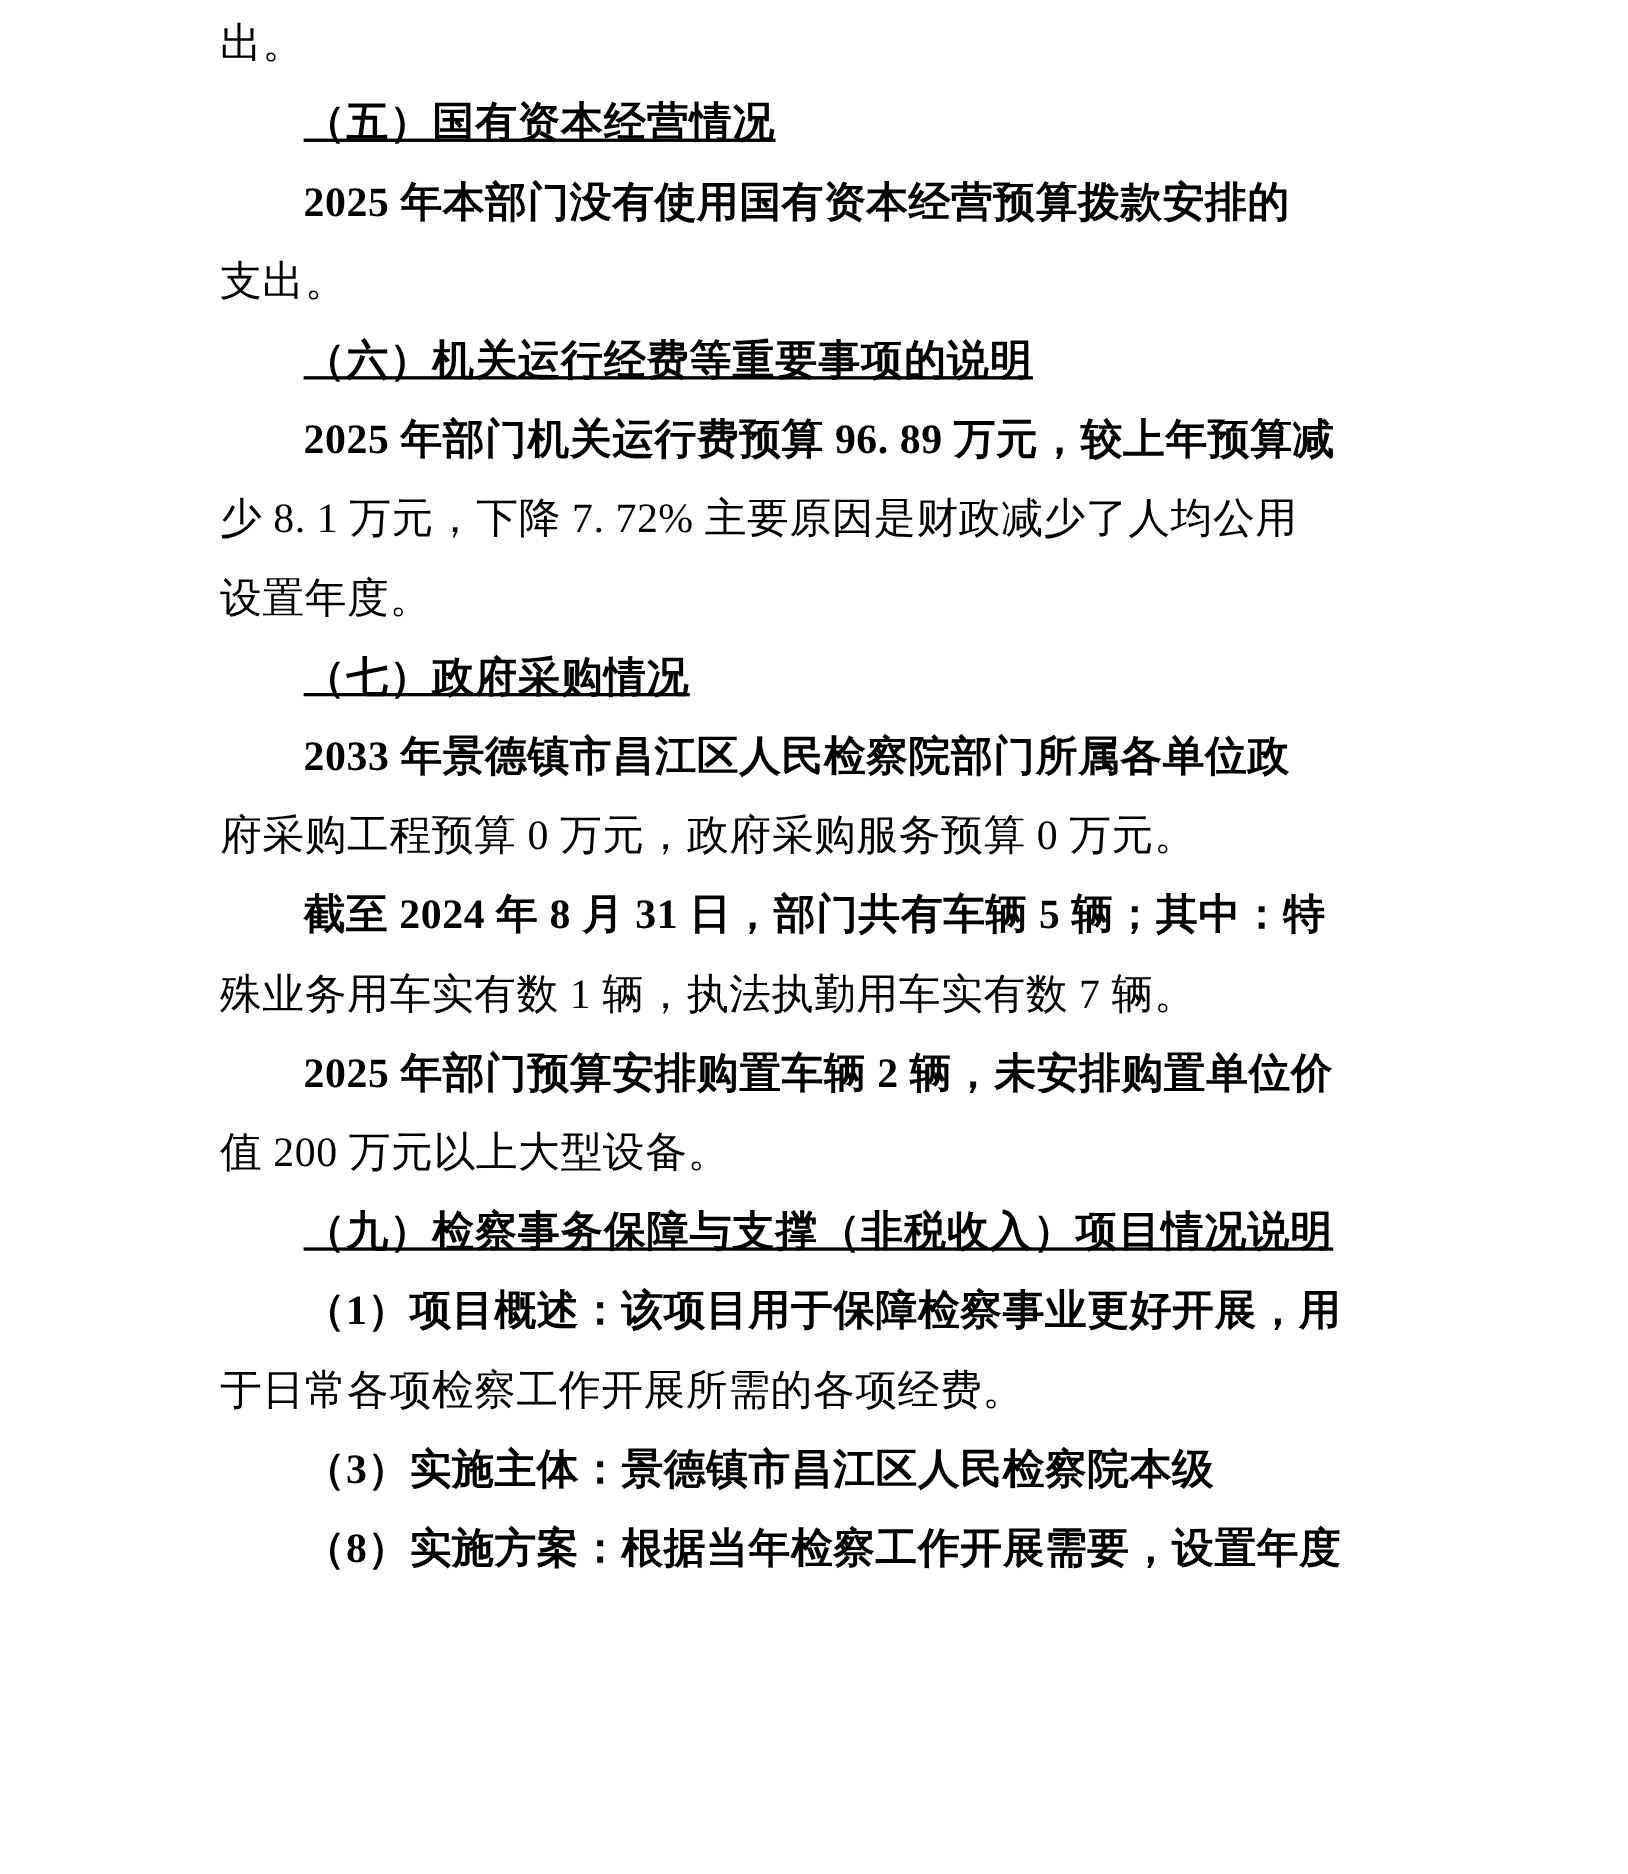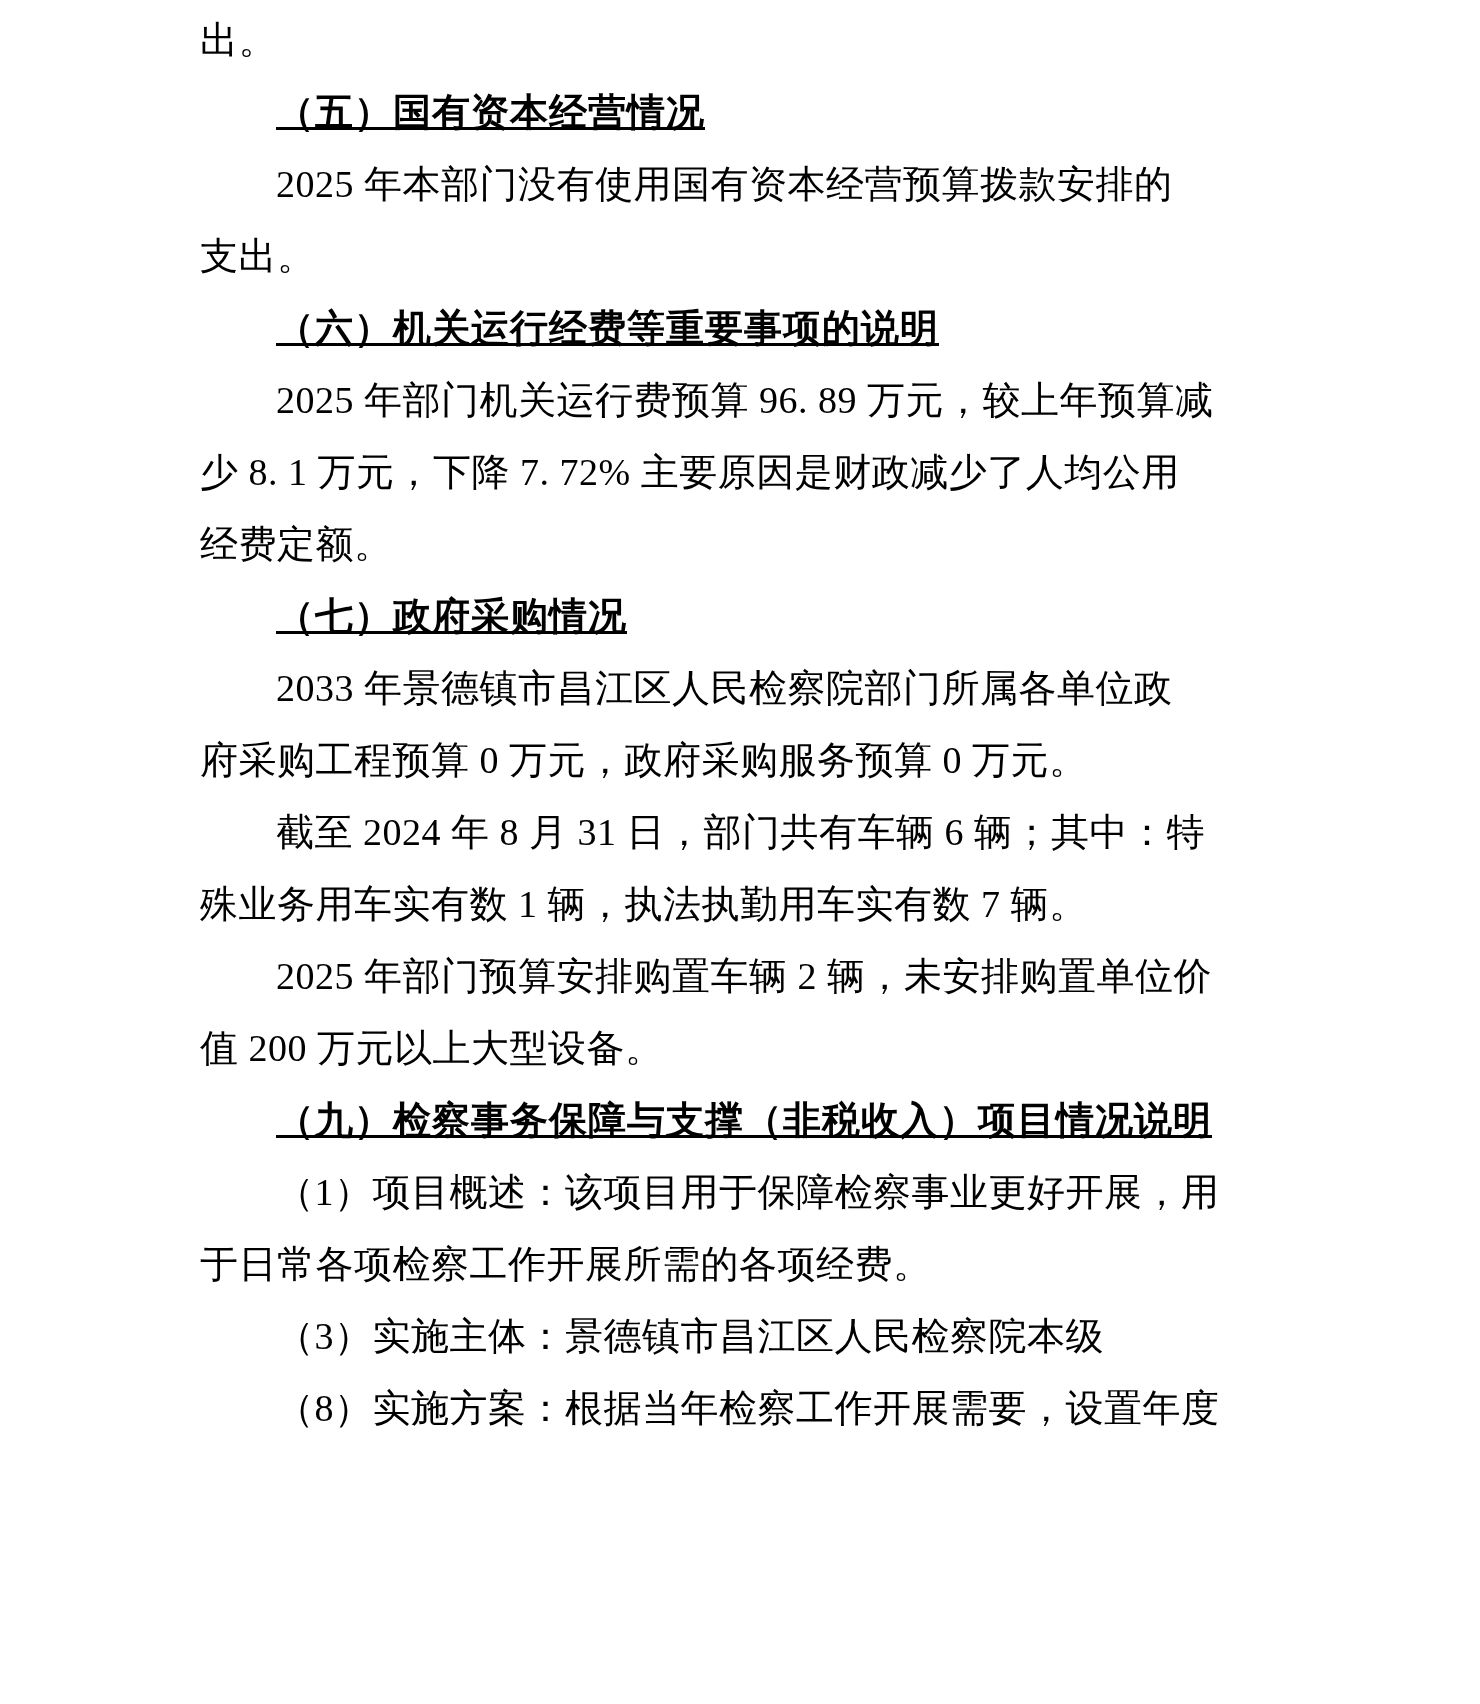--- a/index.html
+++ b/index.html
@@ -32,43 +32,44 @@
     letter-spacing: 0.5px;
   }
   p.heading {
     font-weight: bold;
     text-indent: 76px;
     letter-spacing: 1px;
     text-decoration: underline;
   }
   p.para {
     text-indent: 76px;
+    font-weight: bold;
   }
   p.cont {
     text-indent: 0;
   }
 </style>
 </head>
 <body>
 
 <div class="page">
   <div class="doc-body">
 
     <p class="cont">出。</p>
     <p class="heading">（五）国有资本经营情况</p>
     <p class="para">2025 年本部门没有使用国有资本经营预算拨款安排的</p>
     <p class="cont">支出。</p>
     <p class="heading">（六）机关运行经费等重要事项的说明</p>
     <p class="para">2025 年部门机关运行费预算 96. 89 万元，较上年预算减</p>
     <p class="cont">少 8. 1 万元，下降 7. 72% 主要原因是财政减少了人均公用</p>
-    <p class="cont">经费定额。</p>
+    <p class="cont">设置年度。</p>
     <p class="heading">（七）政府采购情况</p>
     <p class="para">2033 年景德镇市昌江区人民检察院部门所属各单位政</p>
     <p class="cont">府采购工程预算 0 万元，政府采购服务预算 0 万元。</p>
-    <p class="para">截至 2024 年 8 月 31 日，部门共有车辆 6 辆；其中：特</p>
+    <p class="para">截至 2024 年 8 月 31 日，部门共有车辆 5 辆；其中：特</p>
     <p class="cont">殊业务用车实有数 1 辆，执法执勤用车实有数 7 辆。</p>
     <p class="para">2025 年部门预算安排购置车辆 2 辆，未安排购置单位价</p>
     <p class="cont">值 200 万元以上大型设备。</p>
     <p class="heading">（九）检察事务保障与支撑（非税收入）项目情况说明</p>
     <p class="para">（1）项目概述：该项目用于保障检察事业更好开展，用</p>
     <p class="cont">于日常各项检察工作开展所需的各项经费。</p>
     <p class="para">（3）实施主体：景德镇市昌江区人民检察院本级</p>
     <p class="para">（8）实施方案：根据当年检察工作开展需要，设置年度</p>
 
   </div>

